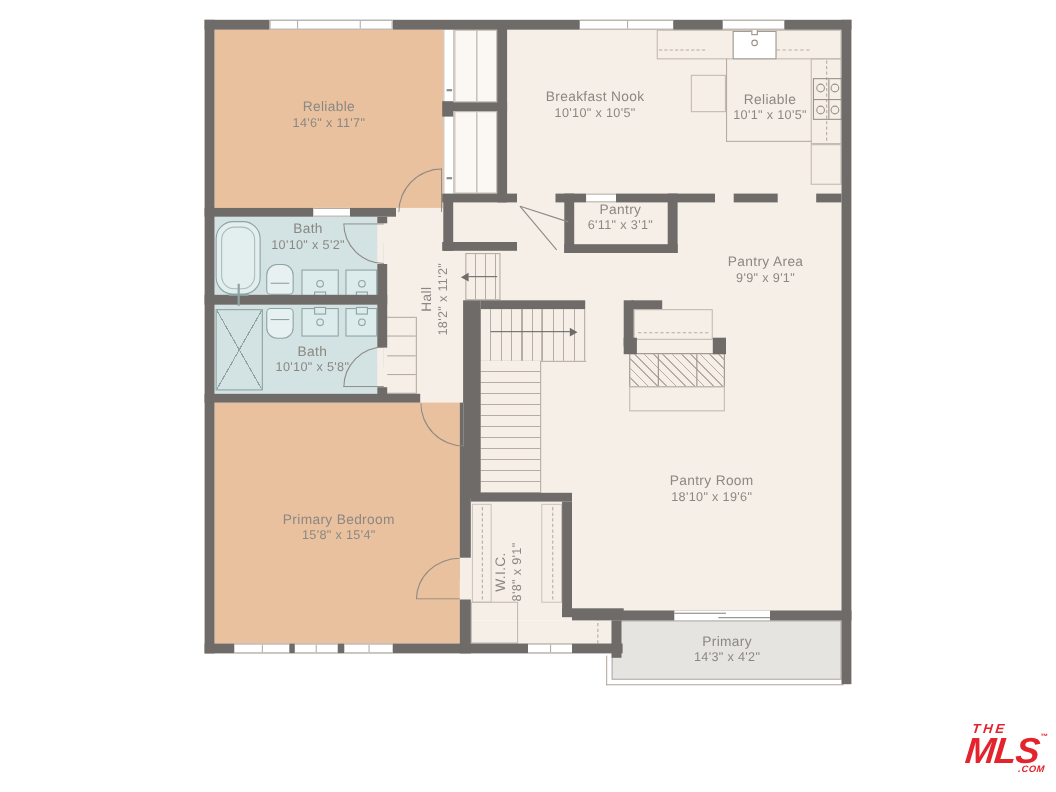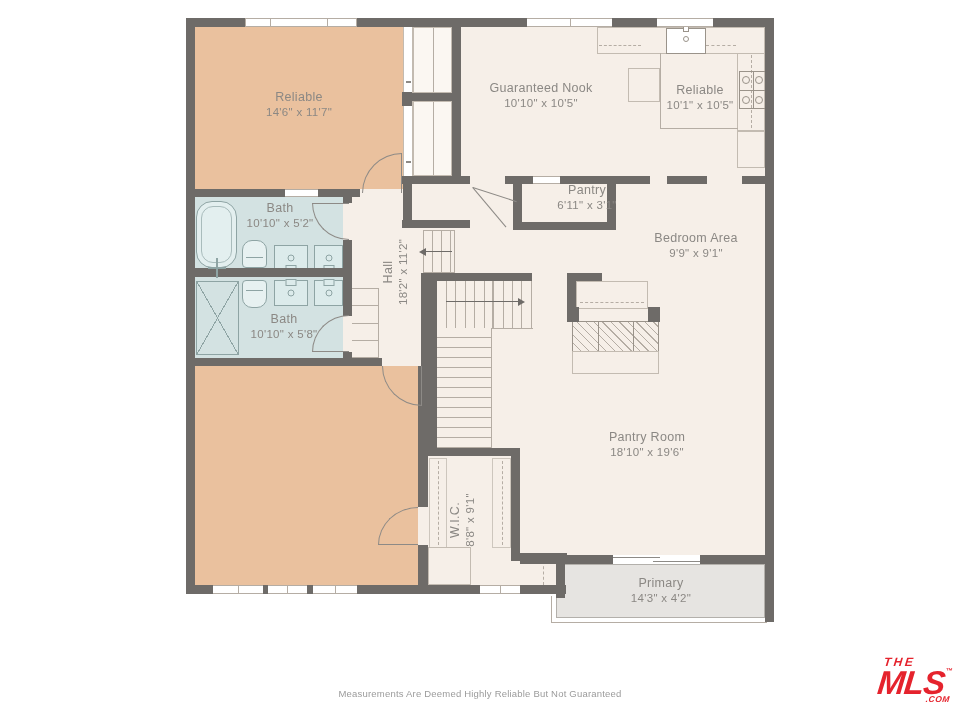--- a/index.html
+++ b/index.html
@@ -229,60 +229,63 @@
   <div class="line" style="left:426px;top:251px;width:26px;height:1px;background:#6e6b68"></div>
   <div class="ah-l" style="left:419px;top:248px"></div>
   <div class="line" style="left:446px;top:301px;width:73px;height:1px;background:#6e6b68"></div>
   <div class="ah-r" style="left:518px;top:298px"></div>
 
   <div class="lbl" style="left:299px;top:105px">
     <div class="nm">Reliable</div>
     <div class="dm">14'6" x 11'7"</div>
   </div>
   <div class="lbl" style="left:541px;top:96px">
-    <div class="nm">Guaranteed Nook</div>
+    <div class="nm">Breakfast Nook</div>
     <div class="dm">10'10" x 10'5"</div>
   </div>
   <div class="lbl" style="left:700px;top:98px">
     <div class="nm">Reliable</div>
     <div class="dm">10'1" x 10'5"</div>
   </div>
-  <div class="lbl" style="left:587px;top:198px">
+  <div class="lbl" style="left:564px;top:198px">
     <div class="nm">Pantry</div>
     <div class="dm">6'11" x 3'1"</div>
   </div>
   <div class="lbl" style="left:696px;top:246px">
-    <div class="nm">Bedroom Area</div>
+    <div class="nm">Pantry Area</div>
     <div class="dm">9'9" x 9'1"</div>
   </div>
   <div class="lbl" style="left:280px;top:216px">
     <div class="nm">Bath</div>
     <div class="dm">10'10" x 5'2"</div>
   </div>
   <div class="lbl" style="left:284px;top:327px">
     <div class="nm">Bath</div>
     <div class="dm">10'10" x 5'8"</div>
   </div>
   <div class="lbl rot" style="left:396px;top:272px">
     <div class="nm">Hall</div>
     <div class="dm">18'2" x 11'2"</div>
   </div>
   <div class="lbl" style="left:647px;top:445px">
     <div class="nm">Pantry Room</div>
     <div class="dm">18'10" x 19'6"</div>
   </div>
+  <div class="lbl" style="left:308px;top:480px">
+    <div class="nm">Primary Bedroom</div>
+    <div class="dm">15'8" x 15'4"</div>
+  </div>
   <div class="lbl rot" style="left:463px;top:520px">
     <div class="nm">W.I.C.</div>
     <div class="dm">8'8" x 9'1"</div>
   </div>
   <div class="lbl" style="left:661px;top:591px">
     <div class="nm">Primary</div>
     <div class="dm">14'3" x 4'2"</div>
   </div>
 
-  <div class="footer">Measurements Are Deemed Highly Reliable But Not Guaranteed</div>
   <div class="logo">
     <div class="logo-the">THE</div>
     <div class="logo-mls"><span>MLS</span><span class="tm">™</span></div>
     <div class="logo-com">.COM</div>
   </div>
 
 </div>
 
 </body></html>

